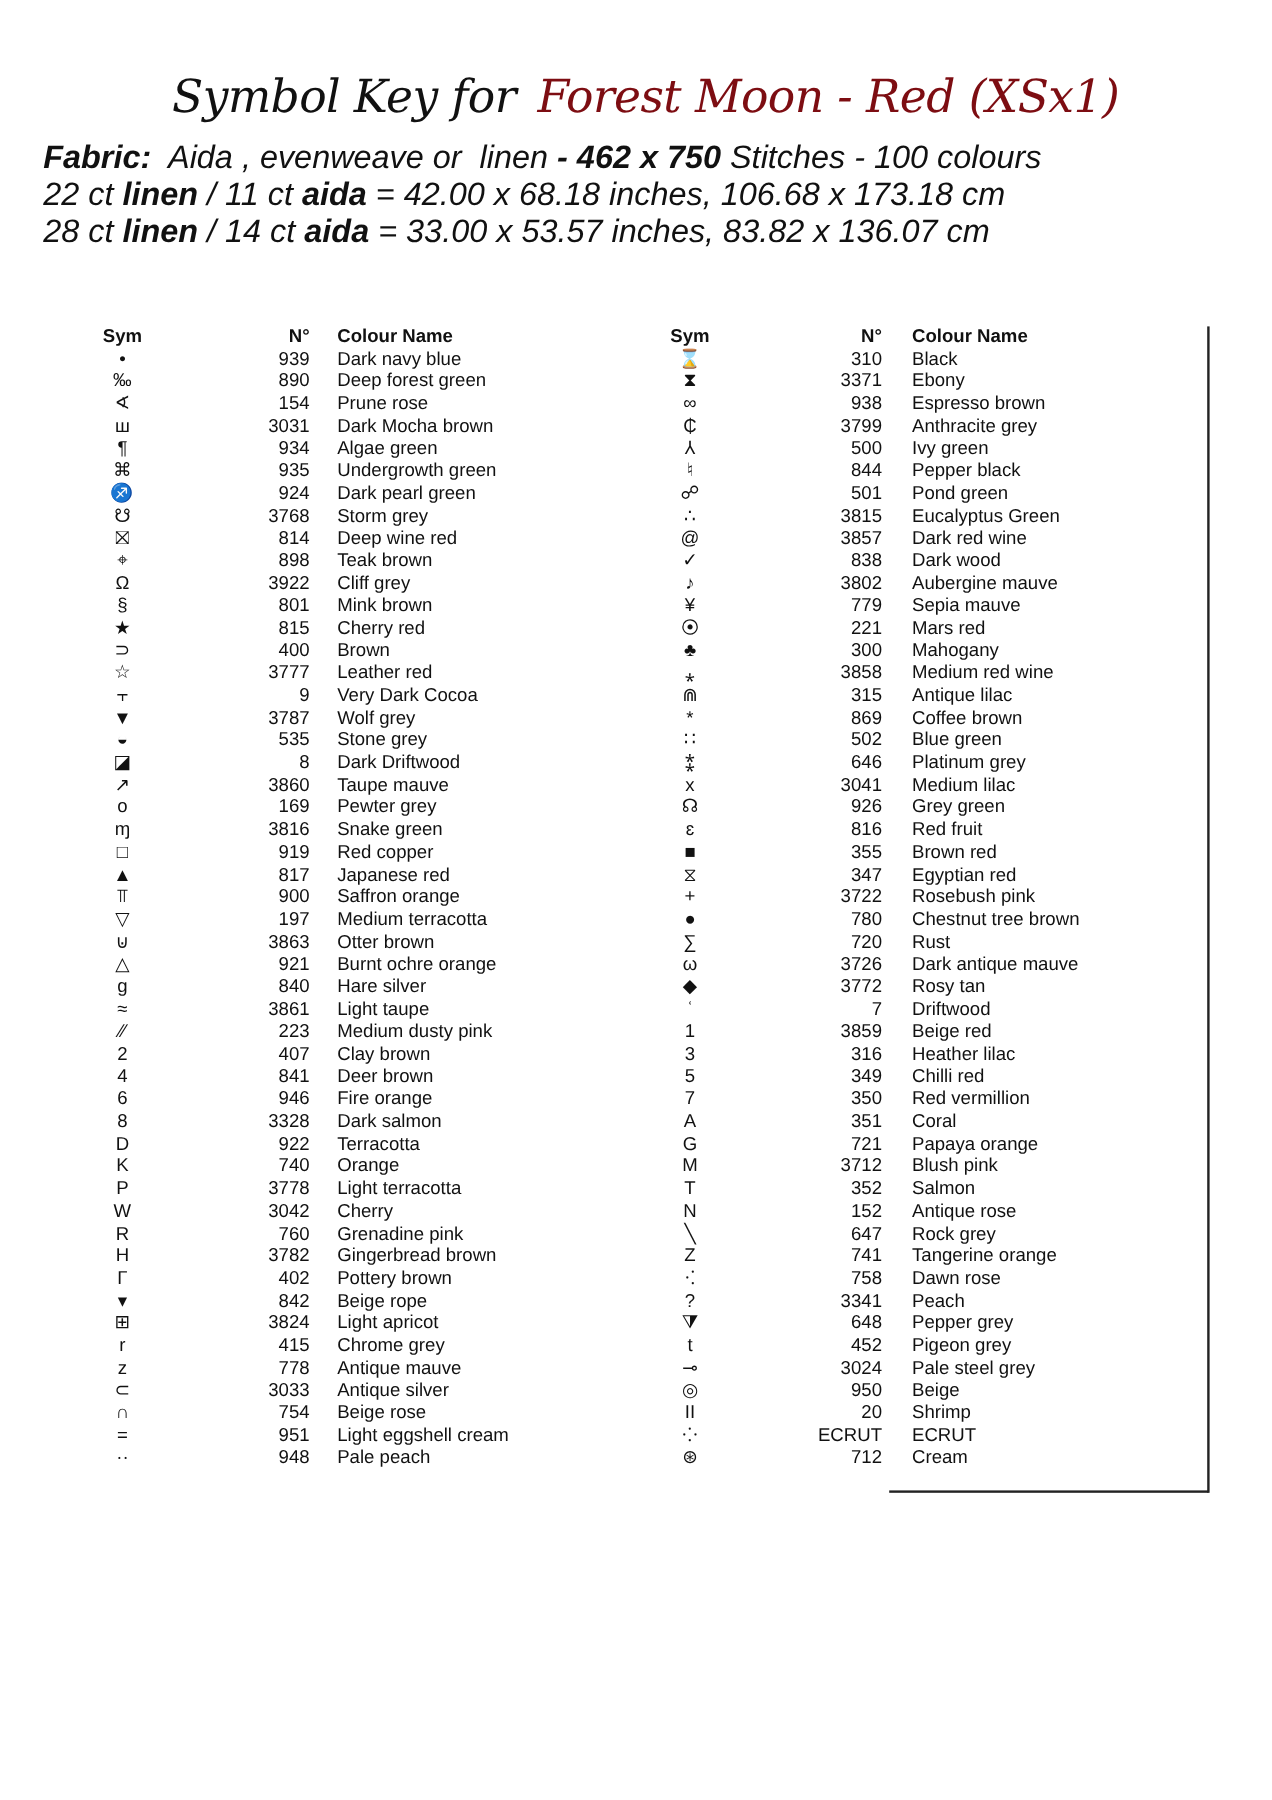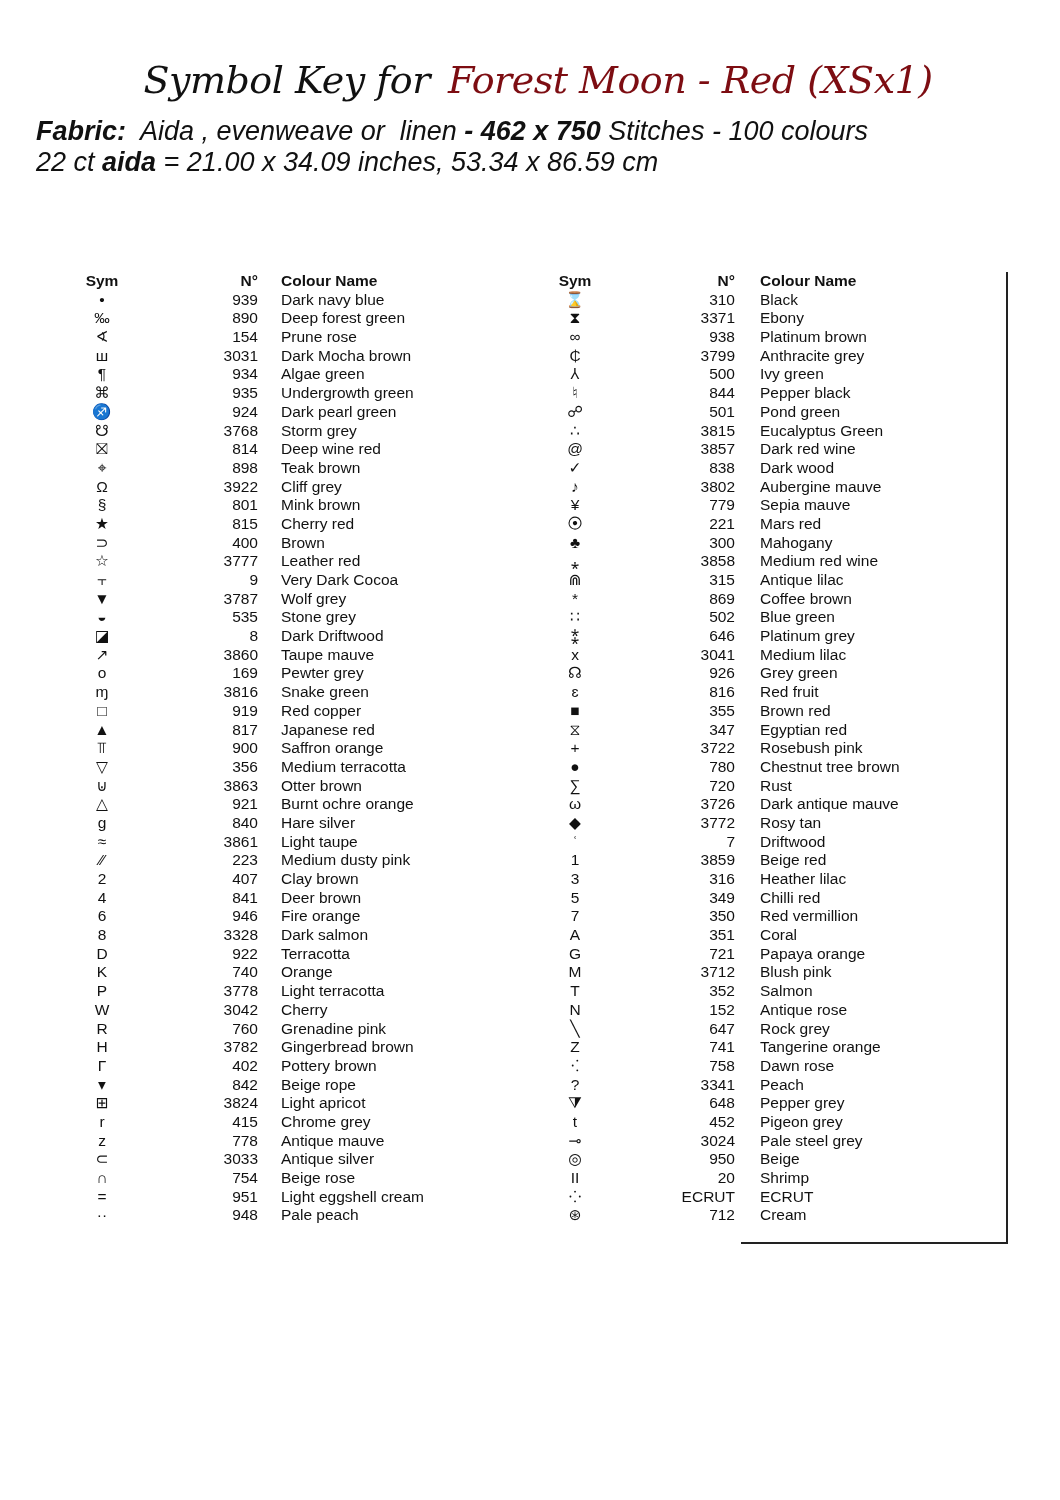--- a/index.html
+++ b/index.html
@@ -32,21 +32,22 @@
 </style>
 </head>
 <body>
 
 <div class="title">
   <span class="t1">Symbol Key for</span><span class="t2">Forest Moon - Red (XSx1)</span>
 </div>
 
 <div class="specs">
   <div class="line"><b>Fabric:</b><span>  Aida , evenweave or  linen </span><b>- 462 x 750</b><span> Stitches - 100 colours</span></div>
-  <div class="line"><span>22 ct </span><b>aida</b><span> = 21.00 x 34.09 inches, 53.34 x 86.59 cm</span></div>
+  <div class="line"><span>22 ct </span><b>linen</b><span> / 11 ct </span><b>aida</b><span> = 42.00 x 68.18 inches, 106.68 x 173.18 cm</span></div>
+  <div class="line"><span>28 ct </span><b>linen</b><span> / 14 ct </span><b>aida</b><span> = 33.00 x 53.57 inches, 83.82 x 136.07 cm</span></div>
 </div>
 
 <div class="col" id="colA">
   <div class="row hdr">
     <span class="sym">Sym</span>
     <span class="num">N°</span>
     <span class="name">Colour Name</span>
   </div>
   <div id="rowsA">
       <div class="row">
@@ -169,21 +170,21 @@
         <span class="num">817</span>
         <span class="name">Japanese red</span>
       </div>
       <div class="row">
         <span class="sym">⫪</span>
         <span class="num">900</span>
         <span class="name">Saffron orange</span>
       </div>
       <div class="row">
         <span class="sym">▽</span>
-        <span class="num">356</span>
+        <span class="num">197</span>
         <span class="name">Medium terracotta</span>
       </div>
       <div class="row">
         <span class="sym">⊍</span>
         <span class="num">3863</span>
         <span class="name">Otter brown</span>
       </div>
       <div class="row">
         <span class="sym">△</span>
         <span class="num">921</span>
@@ -315,21 +316,21 @@
         <span class="name">Black</span>
       </div>
       <div class="row">
         <span class="sym">⧗</span>
         <span class="num">3371</span>
         <span class="name">Ebony</span>
       </div>
       <div class="row">
         <span class="sym">∞</span>
         <span class="num">938</span>
-        <span class="name">Platinum brown</span>
+        <span class="name">Espresso brown</span>
       </div>
       <div class="row">
         <span class="sym">₵</span>
         <span class="num">3799</span>
         <span class="name">Anthracite grey</span>
       </div>
       <div class="row">
         <span class="sym">⅄</span>
         <span class="num">500</span>
         <span class="name">Ivy green</span>

